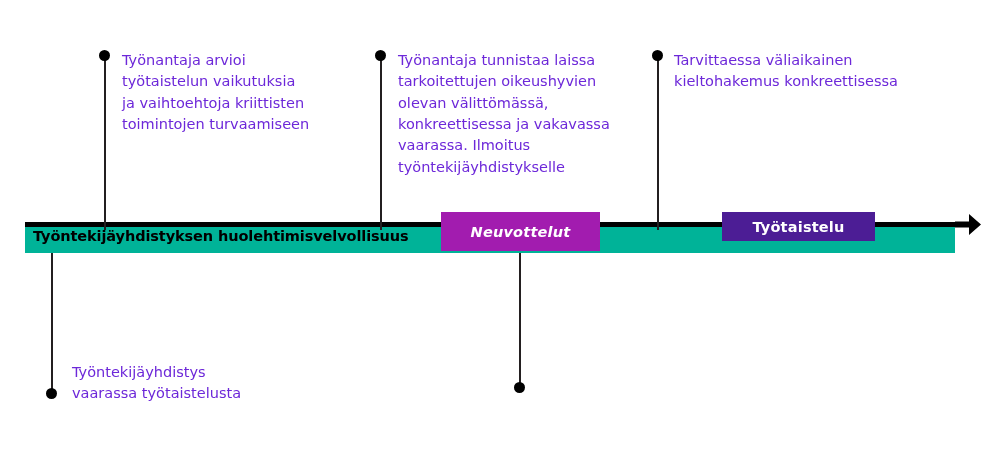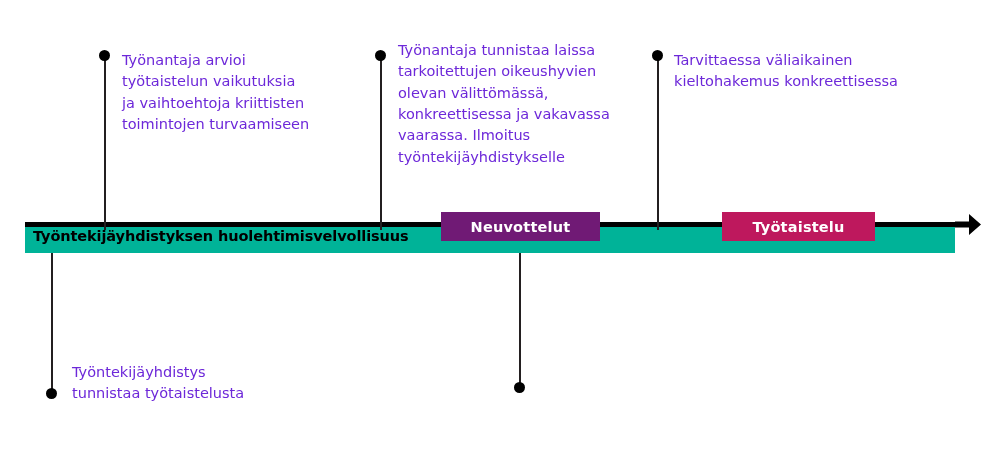--- a/index.html
+++ b/index.html
@@ -64,29 +64,30 @@
     color: #ffffff;
     font-size: 14.5px;
     font-weight: bold;
     letter-spacing: 0.2px;
     white-space: nowrap;
   }
   .phase-negotiations {
     left: 441px;
     top: 212px;
     width: 159px;
-    height: 29px;
-    background: #701a75;
+    height: 39px;
+    background: #a21caf;
+    font-style: italic;
   }
   .phase-industrial-action {
     left: 722px;
     top: 212px;
     width: 153px;
     height: 29px;
-    background: #be185d;
+    background: #4c1d95;
   }
 
   
   .connector {
     position: absolute;
     width: 2px;
     background: #231f20;
   }
   .connector-dot {
     position: absolute;
@@ -100,21 +101,21 @@
   .annotation {
     position: absolute;
     font-size: 14.5px;
     line-height: 1.47;
     color: #6d28d9;
     white-space: pre-line;
   }
 
   
   .ann-a        { left: 122px; top: 50px;  width: 250px; }
-  .ann-b        { left: 398px; top: 40px;  width: 230px; }
+  .ann-b        { left: 398px; top: 50px;  width: 230px; }
   .ann-c        { left: 674px; top: 50px;  width: 300px; }
   
   .ann-d        { left: 72px;  top: 362px; width: 250px; }
   .ann-e        { left: 535px; top: 356px; width: 250px; }
 
   .conn-a { left: 104px; top: 57px;  height: 173px; }
   .conn-b { left: 380px; top: 57px;  height: 173px; }
   .conn-c { left: 657px; top: 57px;  height: 173px; }
   .conn-d { left: 51px;  top: 253px; height: 141px; }
   .conn-e { left: 519px; top: 253px; height: 135px; }
@@ -172,16 +173,16 @@
 tarkoitettujen oikeushyvien
 olevan välittömässä,
 konkreettisessa ja vakavassa
 vaarassa. Ilmoitus
 työntekijäyhdistykselle</div>
 
   <div class="annotation ann-c">Tarvittaessa väliaikainen
 kieltohakemus konkreettisessa</div>
 
   <div class="annotation ann-d">Työntekijäyhdistys
-tunnistaa työtaistelusta</div>
+vaarassa työtaistelusta</div>
 
 
 </div>
 
 </body></html>

